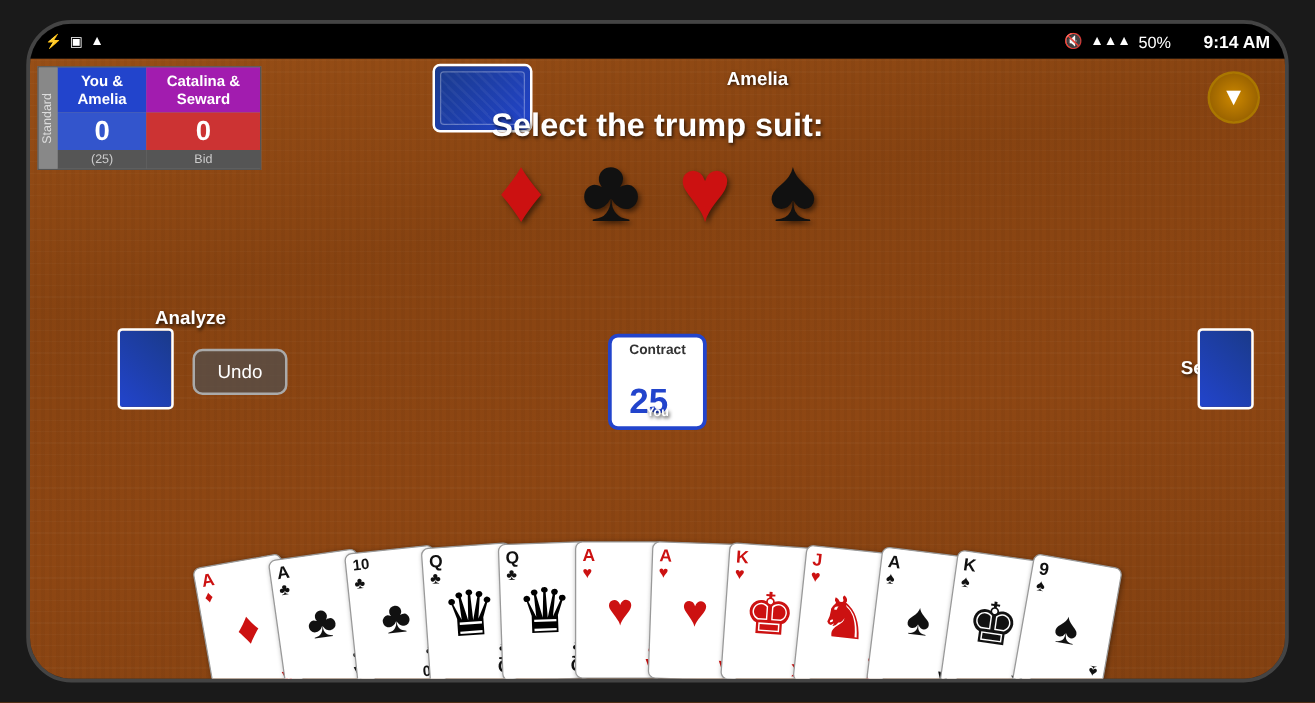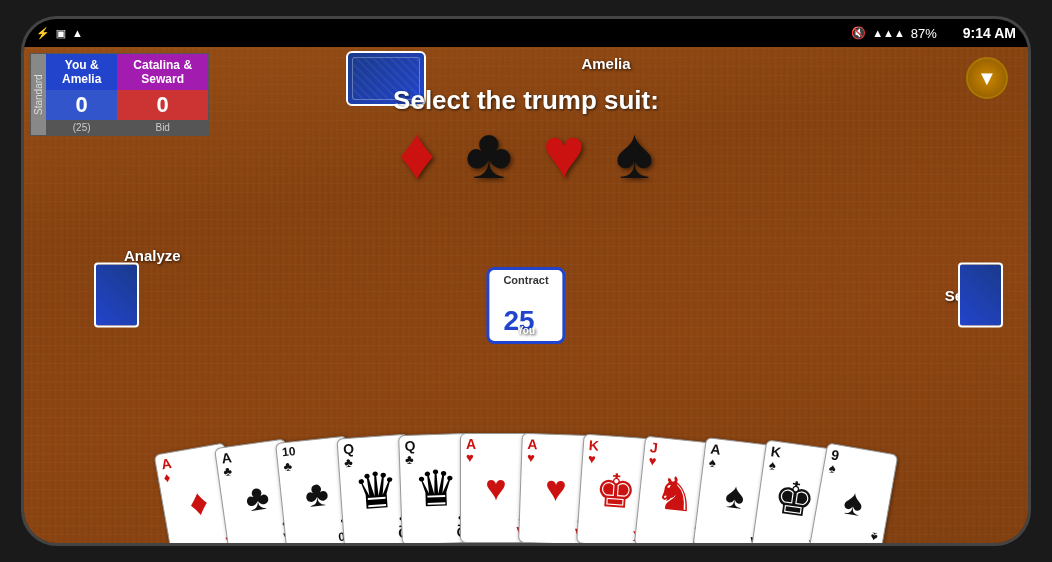--- a/index.html
+++ b/index.html
@@ -421,21 +421,21 @@
 
   <div class="status-bar">
     <div class="status-left">
       <span class="status-icon">⚡</span>
       <span class="status-icon">▣</span>
       <span class="status-icon">▲</span>
     </div>
     <div class="status-right">
       <span style="font-size:12px;">🔇</span>
       <span style="font-size:11px;">▲▲▲</span>
-      <span>87%</span>
+      <span>50%</span>
       <span style="font-weight:bold;font-size:14px;padding-left:20px;">9:14 AM</span>
     </div>
   </div>
 
   <div class="game-area">
 
     <div class="deck-top"></div>
 
     <div class="score-panel">
       <div class="score-label-vertical">Standard</div>
@@ -473,20 +473,21 @@
     <div class="side-card-left"></div>
     <div class="side-card-right"></div>
 
     <div class="contract-badge">
       <div class="contract-label">Contract</div>
       <div class="contract-number">25</div>
     </div>
 
     <div class="you-label">You</div>
 
+    <button class="btn-undo">Undo</button>
 
 
     <div class="help-btn">
       <span class="help-btn-inner">▼</span>
     </div>
 
     <div class="hand-area">
 
       <div class="card" style="transform: rotate(-10deg) translateY(15px);">
         <span class="card-rank-top red-card">A</span>

